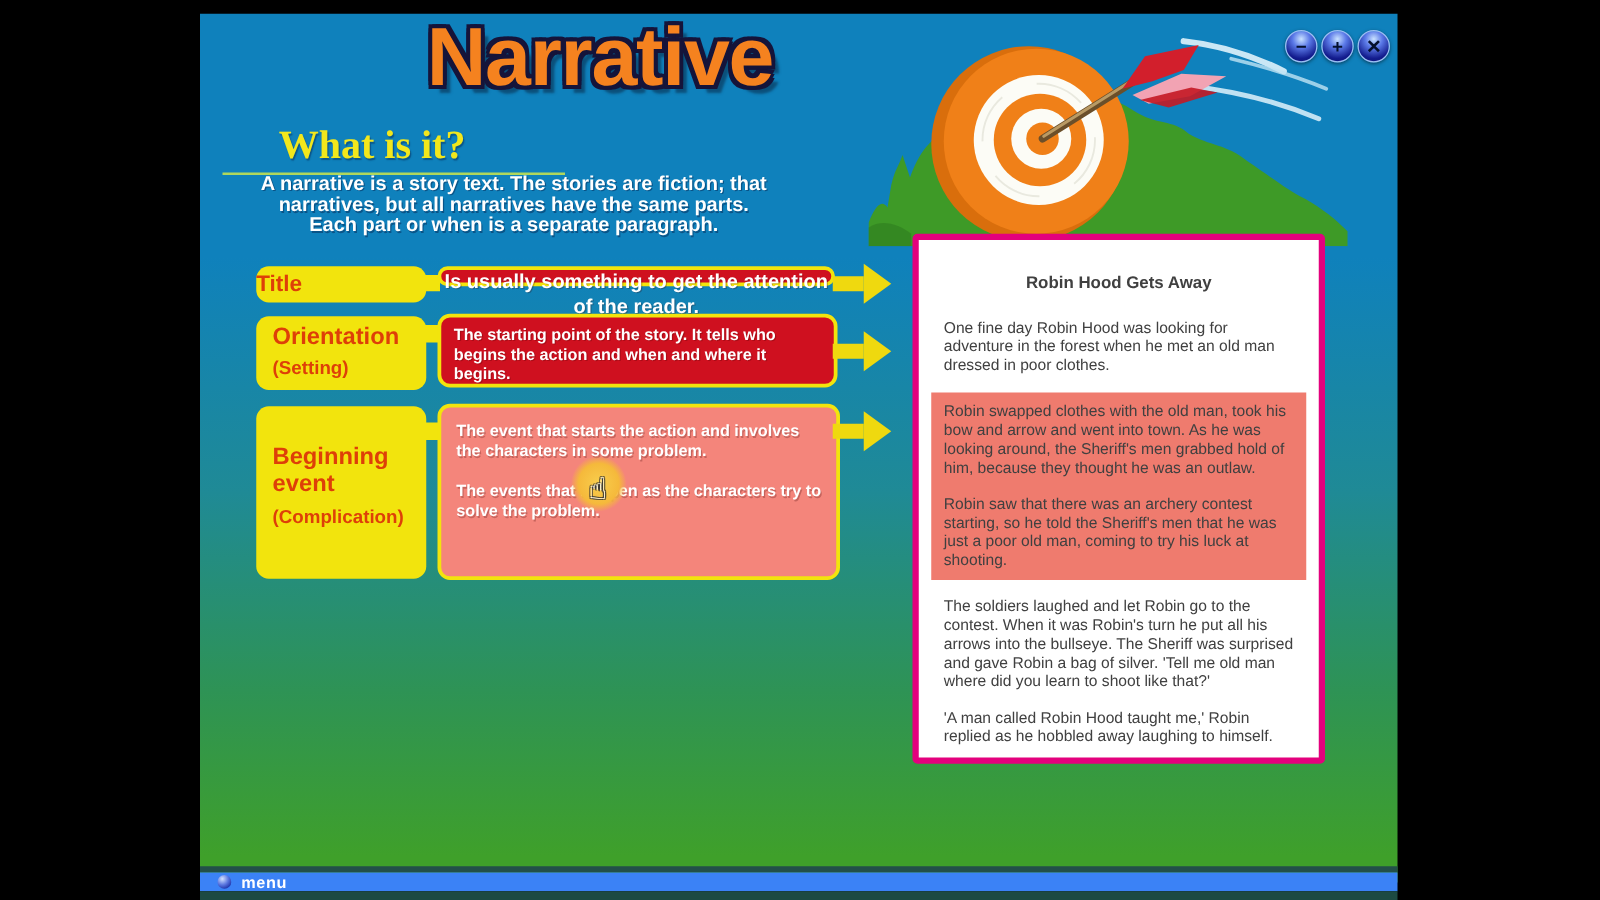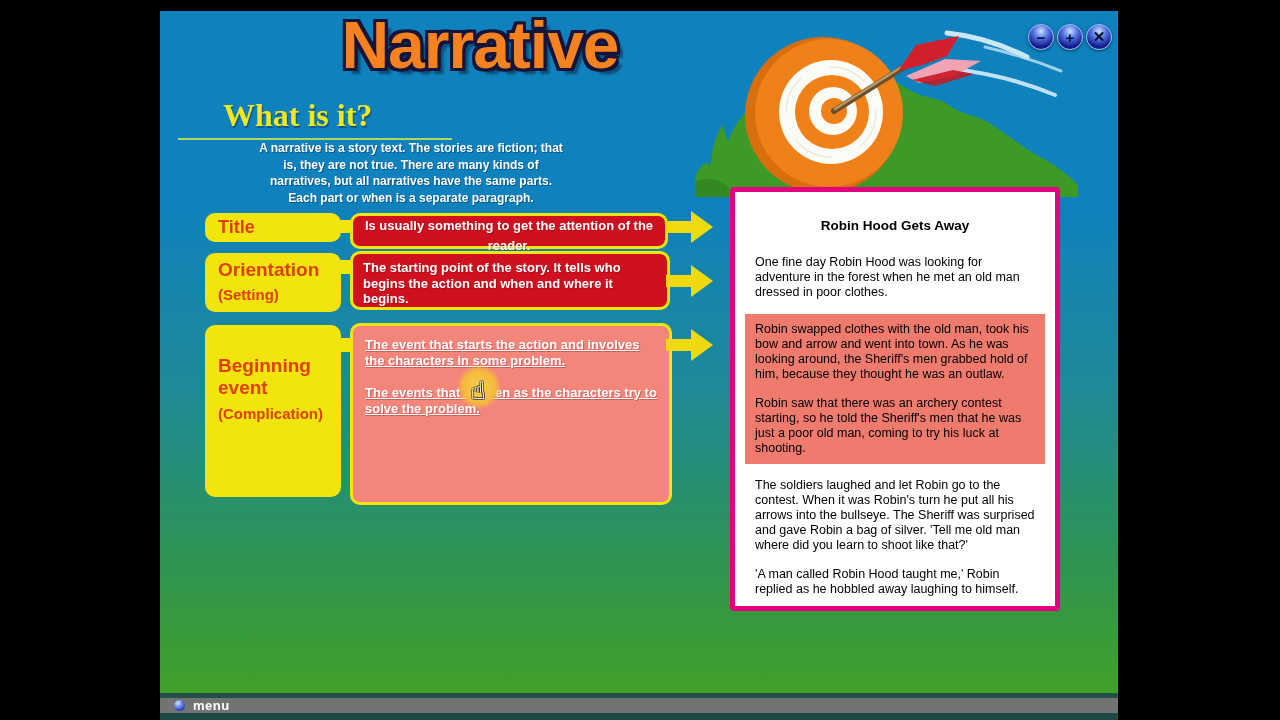--- a/index.html
+++ b/index.html
@@ -22,55 +22,55 @@
   }
   .section-heading{
     position:absolute;left:28px;top:86px;
     font-family:Liberation Serif, serif;font-weight:bold;font-size:32px;color:#F2E71C;
     text-shadow:1px 2px 1px rgba(0,0,40,.35);
     margin-left:35px;
   }
   .heading-underline{position:absolute;left:18px;top:127px;width:274px;height:2px;background:#AFD75C;}
   .intro{
     position:absolute;left:12px;top:129px;width:478px;text-align:center;
-    color:#fff;font-weight:bold;font-size:12px;line-height:16.5px;
+    color:#fff;font-weight:bold;font-size:16px;line-height:16.5px;
     text-shadow:1px 1px 0 rgba(0,0,40,.35);
   }
   
   .label-box{
     position:absolute;background:#F2E40D;border-radius:10px;color:#DE3F08;font-weight:bold;
     box-sizing:border-box;
   }
   .connector{position:absolute;background:#F2E40D;}
   .desc-box{
     position:absolute;box-sizing:border-box;border:3px solid #F2E40D;border-radius:10px;
     color:#fff;font-weight:bold;text-shadow:1px 1px 0 rgba(60,0,0,.25);
   }
   .desc-red{background:#CF101F;}
   .desc-pink{background:#F4857B;}
-  .row1-label{left:45px;top:202px;width:136px;height:29px;font-size:18px;line-height:29px;padding-left:13px;}
+  .row1-label{left:45px;top:202px;width:136px;height:29px;font-size:18px;line-height:29px;}
   .row1-conn{left:176px;top:209px;width:16px;height:13px;}
-  .row1-desc{left:190px;top:202px;width:318px;height:36px;font-size:13px;line-height:20px;text-align:center;}
+  .row1-desc{left:190px;top:202px;width:318px;height:16px;font-size:16px;line-height:20px;text-align:center;}
   .row2-label{left:45px;top:242px;width:136px;height:59px;padding:7px 0 16px 13px;font-size:19px;line-height:20px;}
   .row2-conn{left:176px;top:249px;width:16px;height:14px;}
   .row2-desc{left:190px;top:240px;width:320px;height:59px;font-size:13px;line-height:15.5px;padding:6px 10px;}
-  .row3-label{left:45px;top:314px;width:136px;height:172px;padding:30px 8px 16px 13px;font-size:19px;line-height:22px;}
+  .row3-label{left:45px;top:314px;width:136px;height:138px;padding:30px 8px 16px 13px;font-size:19px;line-height:22px;}
   .row3-conn{left:176px;top:327px;width:16px;height:14px;}
-  .row3-desc{left:190px;top:312px;width:322px;height:182px;font-size:13px;line-height:16px;padding:11px 12px;text-decoration:underline;}
+  .row3-desc{left:190px;top:312px;width:322px;height:141px;font-size:13px;line-height:16px;padding:11px 12px;}
   .sublabel{font-size:15px;margin-top:6px;line-height:18px;}
   .row3-desc .p2{margin-top:16px;}
   .block-arrow{position:absolute;width:48px;height:40px;}
   .arrow1{left:506px;top:196px;} .arrow2{left:506px;top:250px;} .arrow3{left:506px;top:314px;}
   
   .hero{position:absolute;left:525px;top:6px;width:433px;height:180px;z-index:1;}
   
   .paper{
     position:absolute;left:570px;top:176px;width:330px;height:424px;z-index:2;
     background:#fff;border:5px solid #E3017D;border-radius:4px;box-sizing:border-box;
-    padding:12px 20px 0;overflow:hidden;color:#000000;
+    padding:12px 20px 0;overflow:hidden;color:#404040;
     font-size:12.5px;line-height:15px;
   }
   .paper .story-title{text-align:center;font-weight:bold;font-size:13.5px;margin:14px 0 22px;}
   .paper p{margin:0 0 14px;}
   .story-highlight{background:#EF7B6E;margin:5px -10px 0;padding:8px 10px;}
   .story-highlight p:last-child{margin-bottom:0;}
   .after-highlight{margin-top:14px !important;}
   
   .win-controls{position:absolute;left:868px;top:13px;display:flex;gap:3px;z-index:4;}
   .win-btn{
@@ -89,21 +89,21 @@
   }
   .cursor-hand{
     position:absolute;left:311px;top:366px;z-index:6;font-size:24px;color:#fff;
     font-family:"DejaVu Sans", sans-serif;
     text-shadow:-1px -1px 0 #333,1px -1px 0 #333,-1px 1px 0 #333,1px 1px 0 #333;
     pointer-events:none;
   }
   
   .strip-top{position:absolute;left:160px;top:693px;width:958px;height:5px;background:#235049;}
   .menubar{
-    position:absolute;left:160px;top:698px;width:958px;height:15px;background:#737373;
+    position:absolute;left:160px;top:698px;width:958px;height:15px;background:#3b82f6;
     display:flex;align-items:center;
   }
   .menu-sphere{
     width:11px;height:11px;border-radius:50%;margin-left:14px;
     background:radial-gradient(circle at 35% 28%,#d2e2ff 0%,#5b77e0 45%,#1327a0 85%);
   }
   .menu-label{color:#fff;font-weight:bold;font-size:13px;margin-left:8px;letter-spacing:.5px;}
   .strip-bottom{position:absolute;left:160px;top:713px;width:958px;height:7px;background:#1C4A42;}
 </style>
 </head>
@@ -140,21 +140,20 @@
       <polygon points="221,59 260,42 296,44 267,60 234,66" fill="#F2A3B3"></polygon>
       <polygon points="227,63 268,53 289,57 250,69" fill="#C41824" opacity="0.9"></polygon>
     </g>
   </svg>
 
   <div class="app-title">Narrative</div>
   <div class="section-heading">What is it?</div>
   <div class="heading-underline"></div>
   <div class="intro">
     <div>A narrative is a story text. The stories are fiction; that</div>
-    <div>is, they are not true. There are many kinds of</div>
     <div>narratives, but all narratives have the same parts.</div>
     <div>Each part or when is a separate paragraph.</div>
   </div>
 
   <div class="label-box row1-label">
     <span>Title</span>
   </div>
   <div class="connector row1-conn"></div>
   <div class="desc-box desc-red row1-desc">
     <span>Is usually something to get the attention of the reader.</span>

